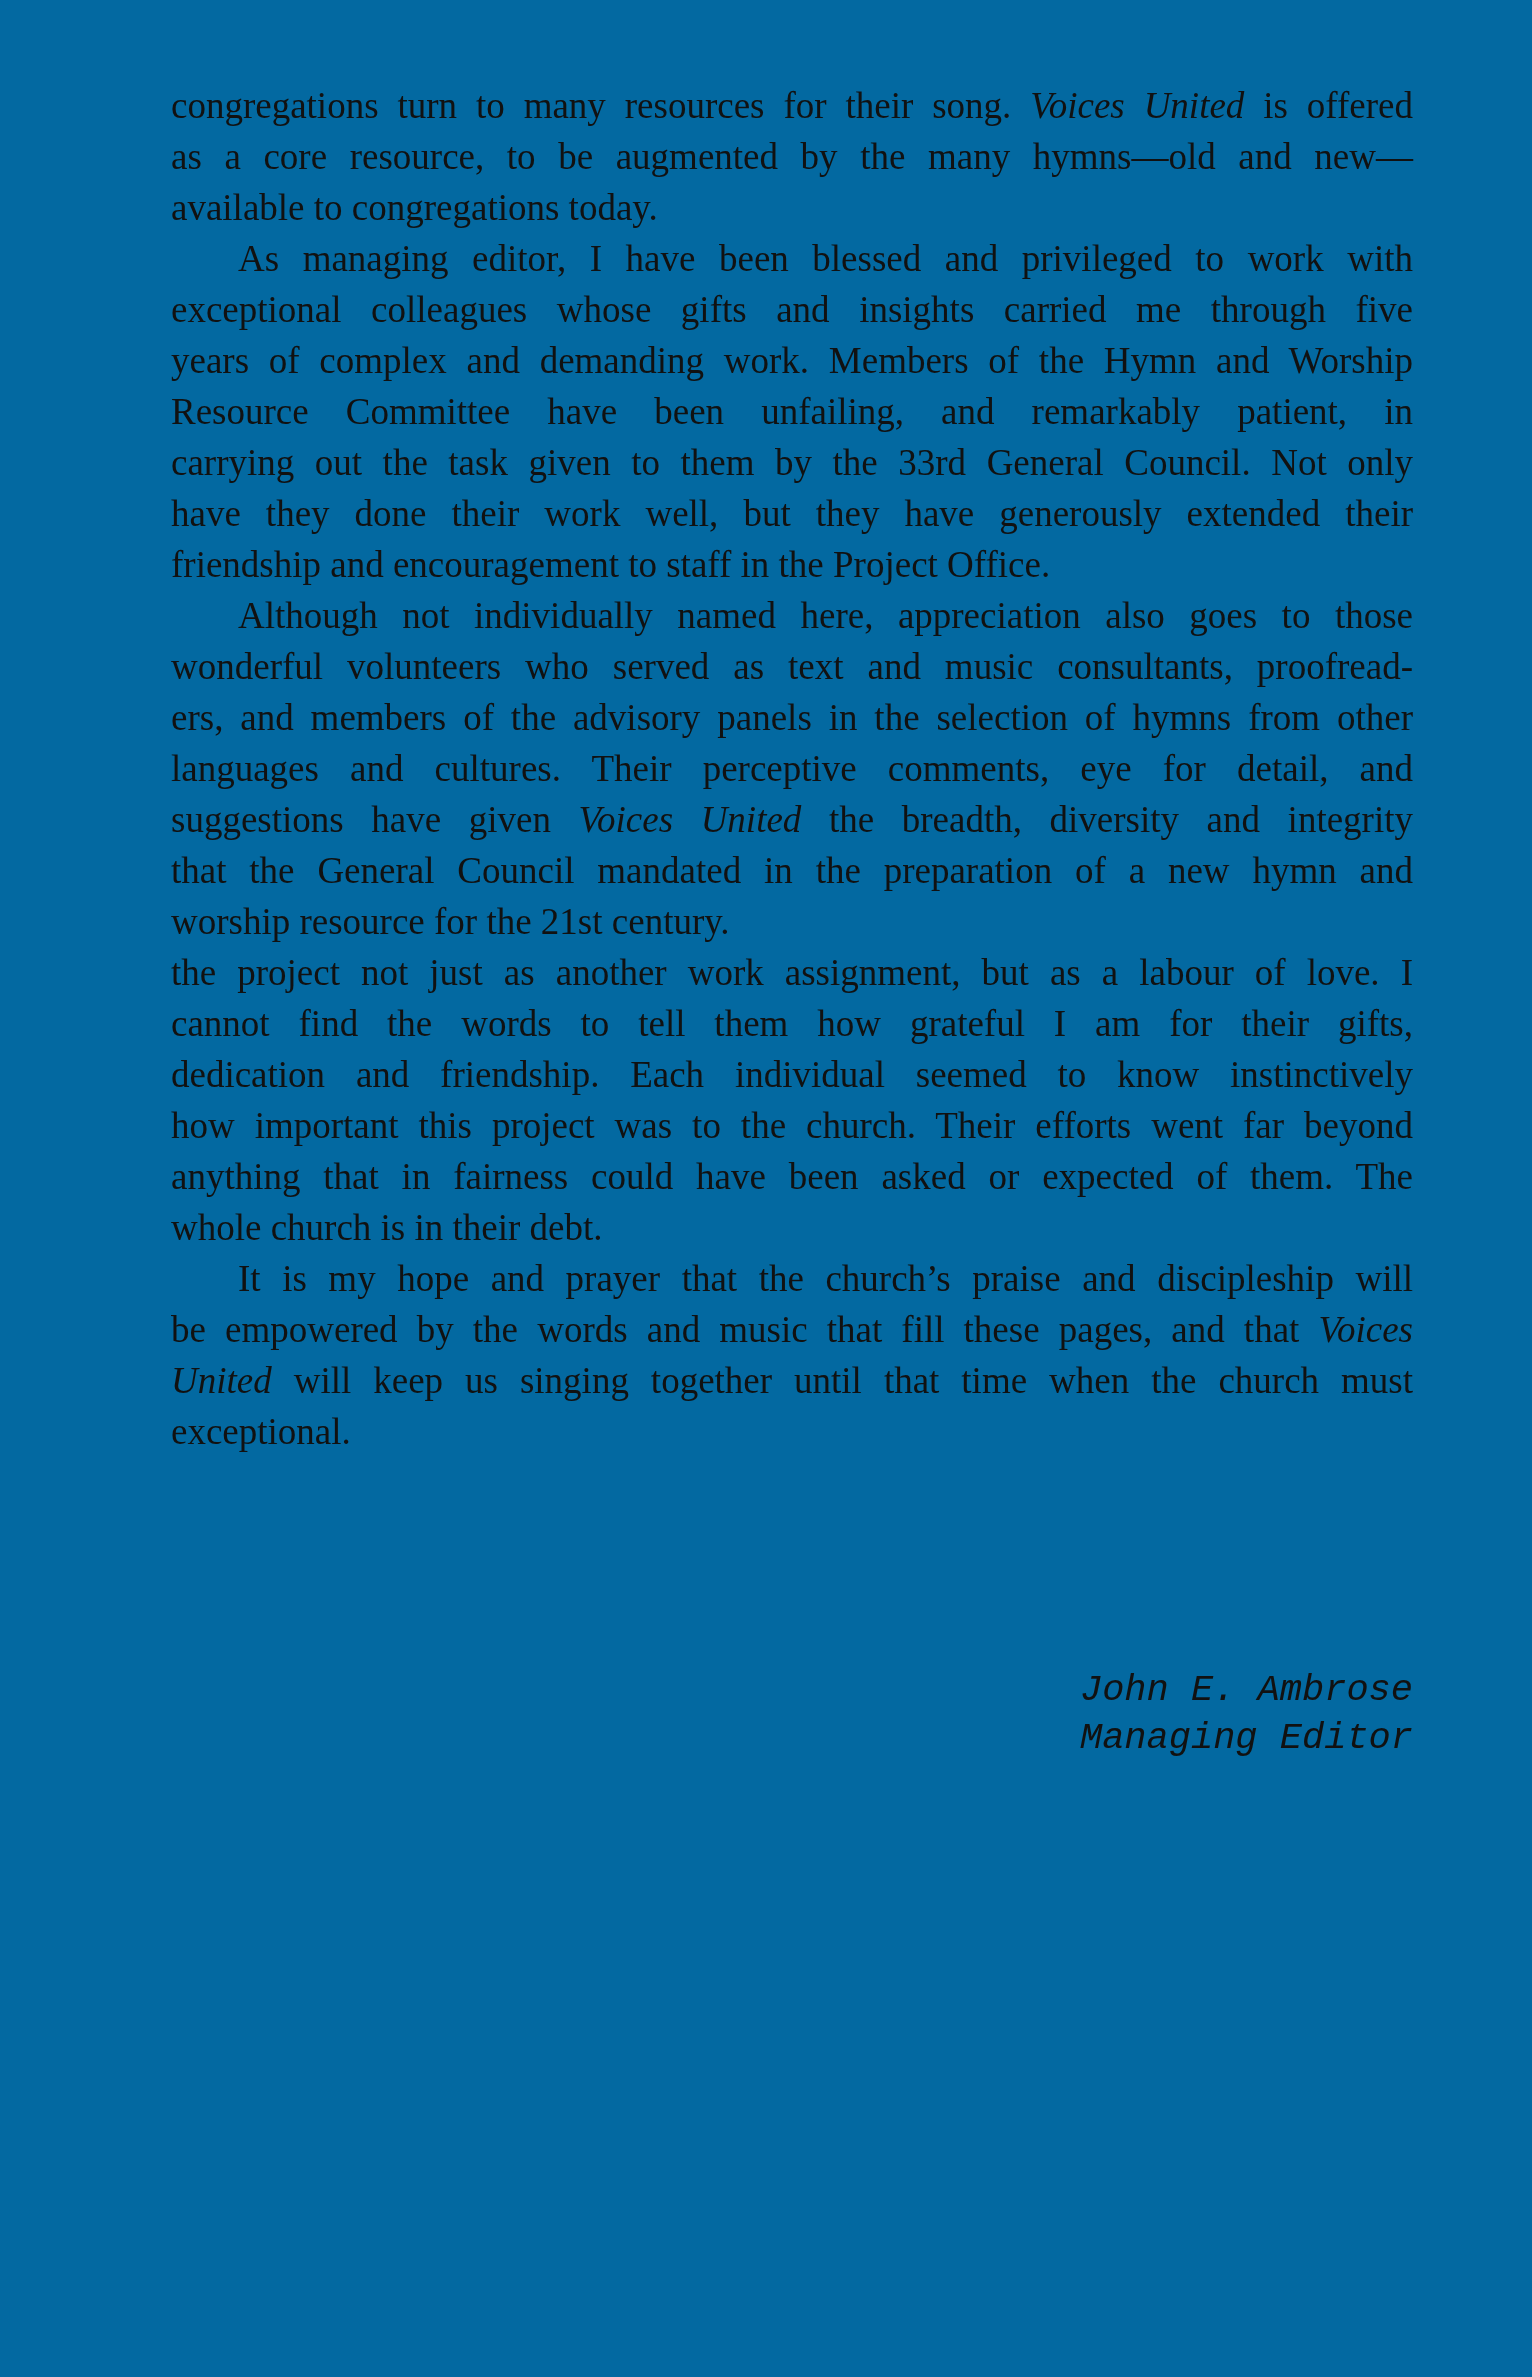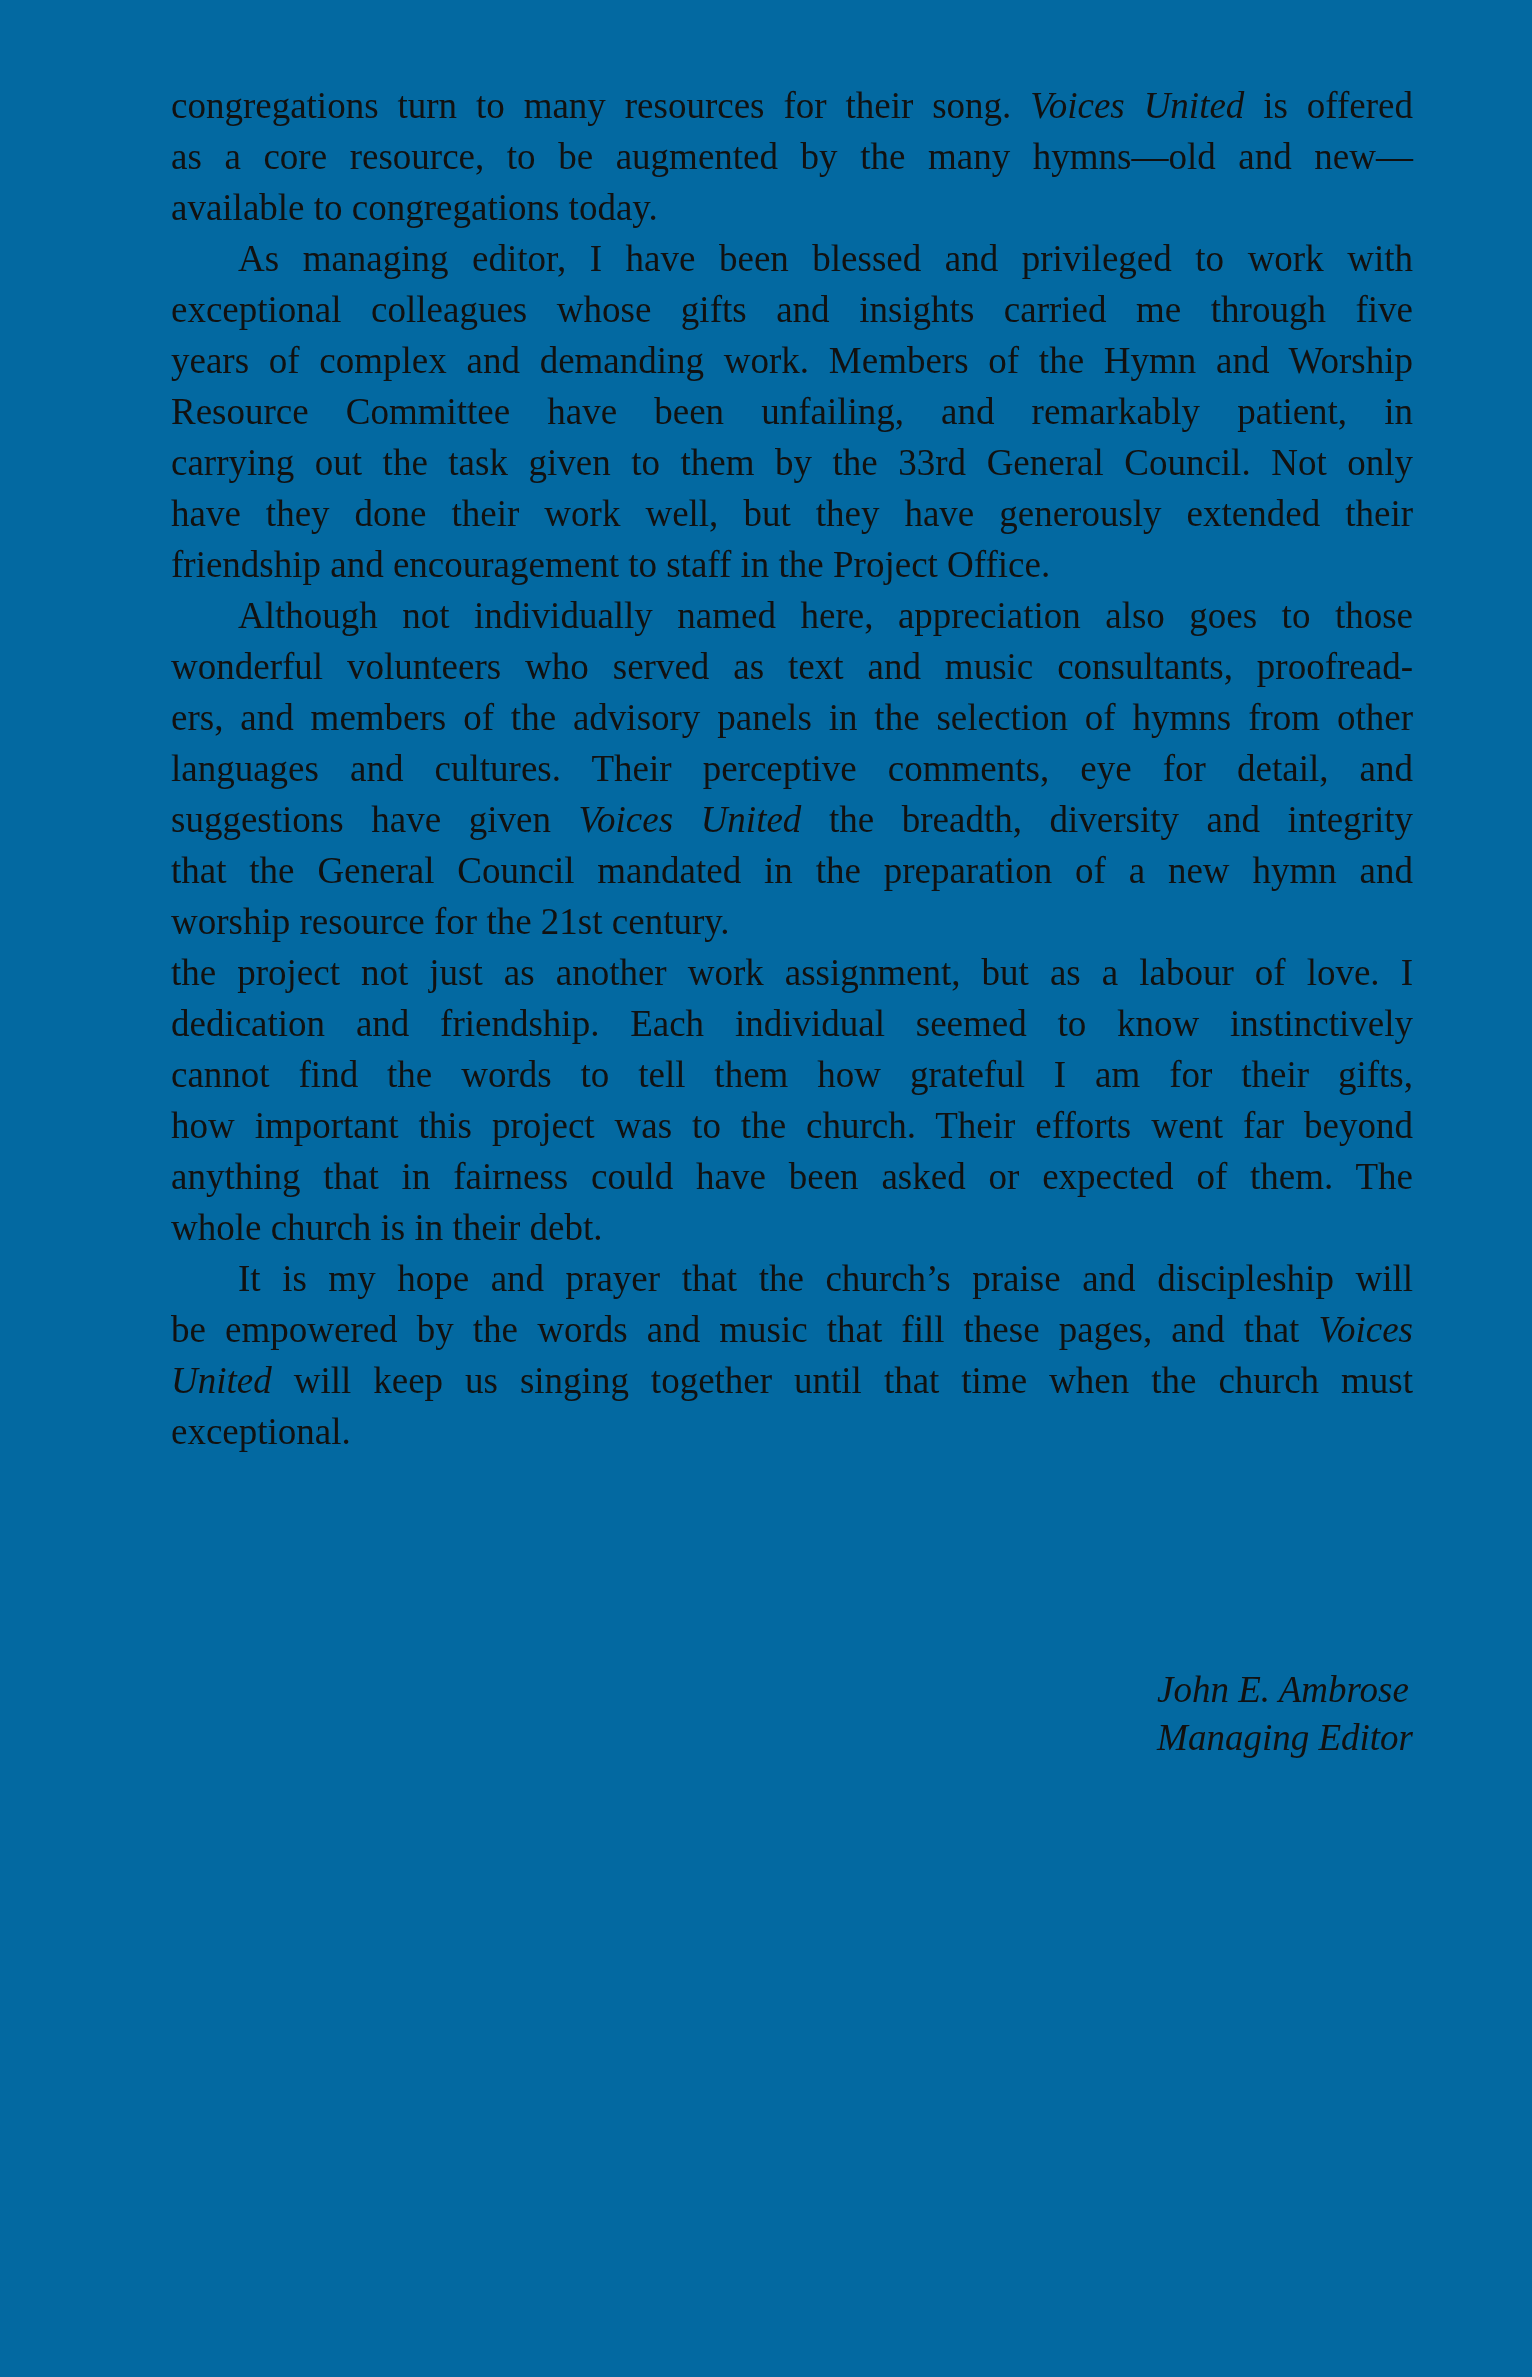--- a/index.html
+++ b/index.html
@@ -49,20 +49,21 @@
     font-style: italic;
   }
   .signature {
     position: absolute;
     right: 120px;
     top: 1666px;
     text-align: left;
     font-style: italic;
     font-size: 37px;
     line-height: 48px;
+    font-family: Liberation Mono, monospace;
   }
   .signature div {
     display: block;
   }
   .page-number {
     position: absolute;
     left: 0;
     width: 1533px;
     top: 2222px;
     text-align: center;
@@ -95,22 +96,22 @@
         <span class="line indent"><span>Although not individually named here, appreciation also goes to those</span></span>
         <span class="line"><span>wonderful volunteers who served as text and music consultants, proofread-</span></span>
         <span class="line"><span>ers, and members of the advisory panels in the selection of hymns from other</span></span>
         <span class="line"><span>languages and cultures. Their perceptive comments, eye for detail, and</span></span>
         <span class="line"><span>suggestions have given </span><span class="seg-italic">Voices United</span><span> the breadth, diversity and integrity</span></span>
         <span class="line"><span>that the General Council mandated in the preparation of a new hymn and</span></span>
         <span class="line last"><span>worship resource for the 21st century.</span></span>
       </div>
       <div>
         <span class="line"><span>the project not just as another work assignment, but as a labour of love. I</span></span>
+        <span class="line"><span>cannot find the words to tell them how grateful I am for their gifts,</span></span>
         <span class="line"><span>dedication and friendship. Each individual seemed to know instinctively</span></span>
-        <span class="line"><span>cannot find the words to tell them how grateful I am for their gifts,</span></span>
         <span class="line"><span>how important this project was to the church. Their efforts went far beyond</span></span>
         <span class="line"><span>anything that in fairness could have been asked or expected of them. The</span></span>
         <span class="line last"><span>whole church is in their debt.</span></span>
       </div>
       <div>
         <span class="line indent"><span>It is my hope and prayer that the church’s praise and discipleship will</span></span>
         <span class="line"><span>be empowered by the words and music that fill these pages, and that </span><span class="seg-italic">Voices</span></span>
         <span class="line"><span class="seg-italic">United</span><span> will keep us singing together until that time when the church must</span></span>
         <span class="line last"><span>exceptional.</span></span>
       </div>

